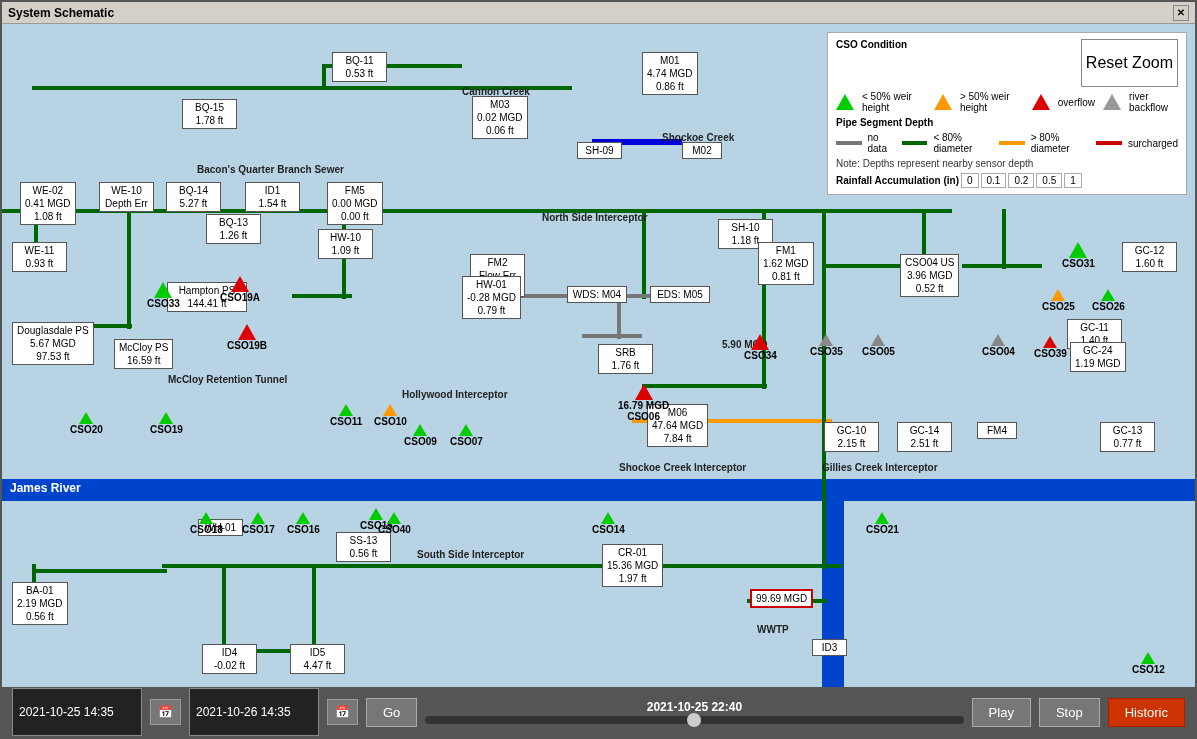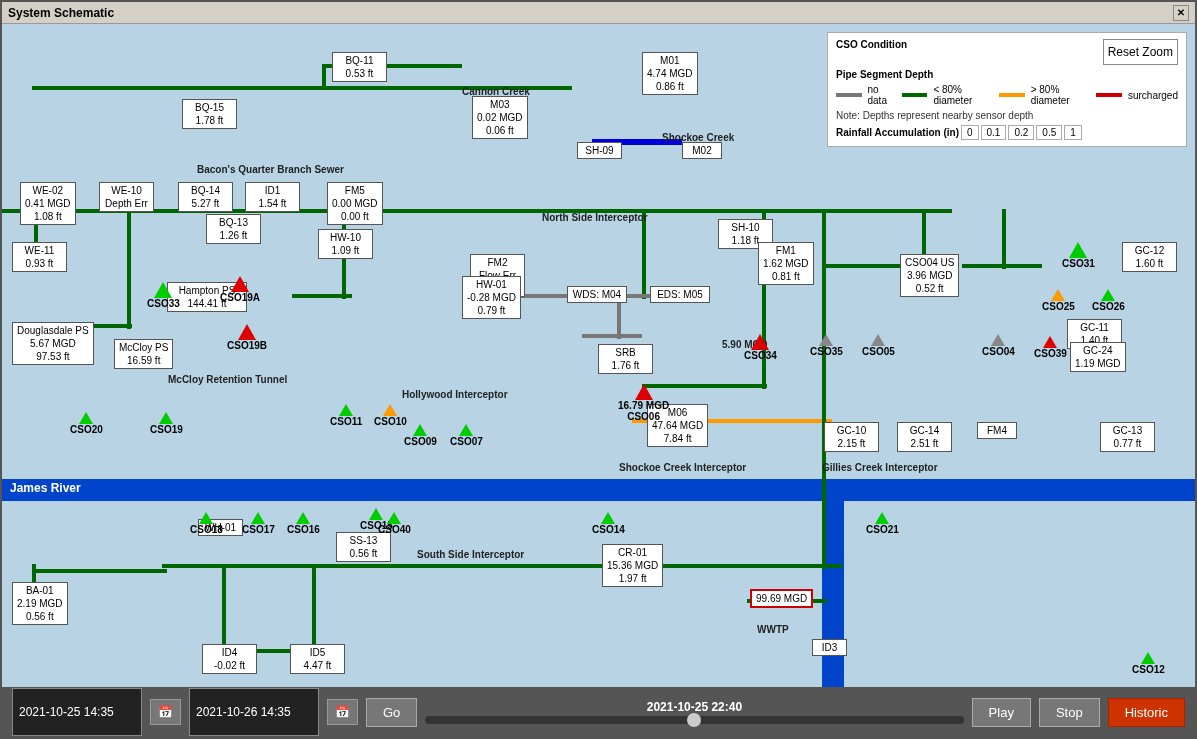--- a/index.html
+++ b/index.html
@@ -58,23 +58,23 @@
     .legend-title-row {
       display: flex;
       justify-content: space-between;
       align-items: flex-start;
       margin-bottom: 4px;
     }
 
     .legend-reset {
       background: none;
       border: 1px solid #888;
-      font-size: 12px;
-      cursor: pointer;
-      padding: 5px 4px;
+      font-size: 16px;
+      cursor: pointer;
+      padding: 14px 4px;
     }
 
     .legend-cso-row {
       display: flex;
       align-items: center;
       gap: 8px;
       margin: 4px 0;
     }
 
     .legend-pipe-row {
@@ -303,20 +303,30 @@
     <span>System Schematic</span>
     <div class="title-bar-close">✕</div>
   </div>
 
   <div class="main-area">
 
     <div class="legend-box">
       <div class="legend-title-row">
         <span style="font-weight:bold;">CSO Condition</span>
         <button class="legend-reset">Reset Zoom</button>
+      </div>
+      <div class="legend-cso-row">
+        <span class="triangle tri-green"></span>
+        <span>&lt; 50% weir height</span>
+        <span class="triangle tri-orange"></span>
+        <span>&gt; 50% weir height</span>
+        <span class="triangle tri-red"></span>
+        <span>overflow</span>
+        <span class="triangle tri-gray"></span>
+        <span>river backflow</span>
       </div>
       <div class="legend-pipe-row">
         <span style="font-weight:bold;">Pipe Segment Depth</span>
       </div>
       <div class="legend-pipe-row">
         <span class="pipe-line pipe-gray"></span>
         <span>no data</span>
         <span class="pipe-line pipe-green"></span>
         <span>&lt; 80% diameter</span>
         <span class="pipe-line pipe-orange"></span>
@@ -435,21 +445,21 @@
       <div>WE-02</div>
       <div>0.41 MGD</div>
       <div>1.08 ft</div>
     </div>
 
     <div class="sensor-box" style="top:158px; left:97px;">
       <div>WE-10</div>
       <div>Depth Err</div>
     </div>
 
-    <div class="sensor-box" style="top:158px; left:176px;">
+    <div class="sensor-box" style="top:158px; left:164px;">
       <div>BQ-14</div>
       <div>5.27 ft</div>
     </div>
 
     <div class="sensor-box" style="top:158px; left:243px;">
       <div>ID1</div>
       <div>1.54 ft</div>
     </div>
 
     <div class="sensor-box" style="top:158px; left:325px;">

